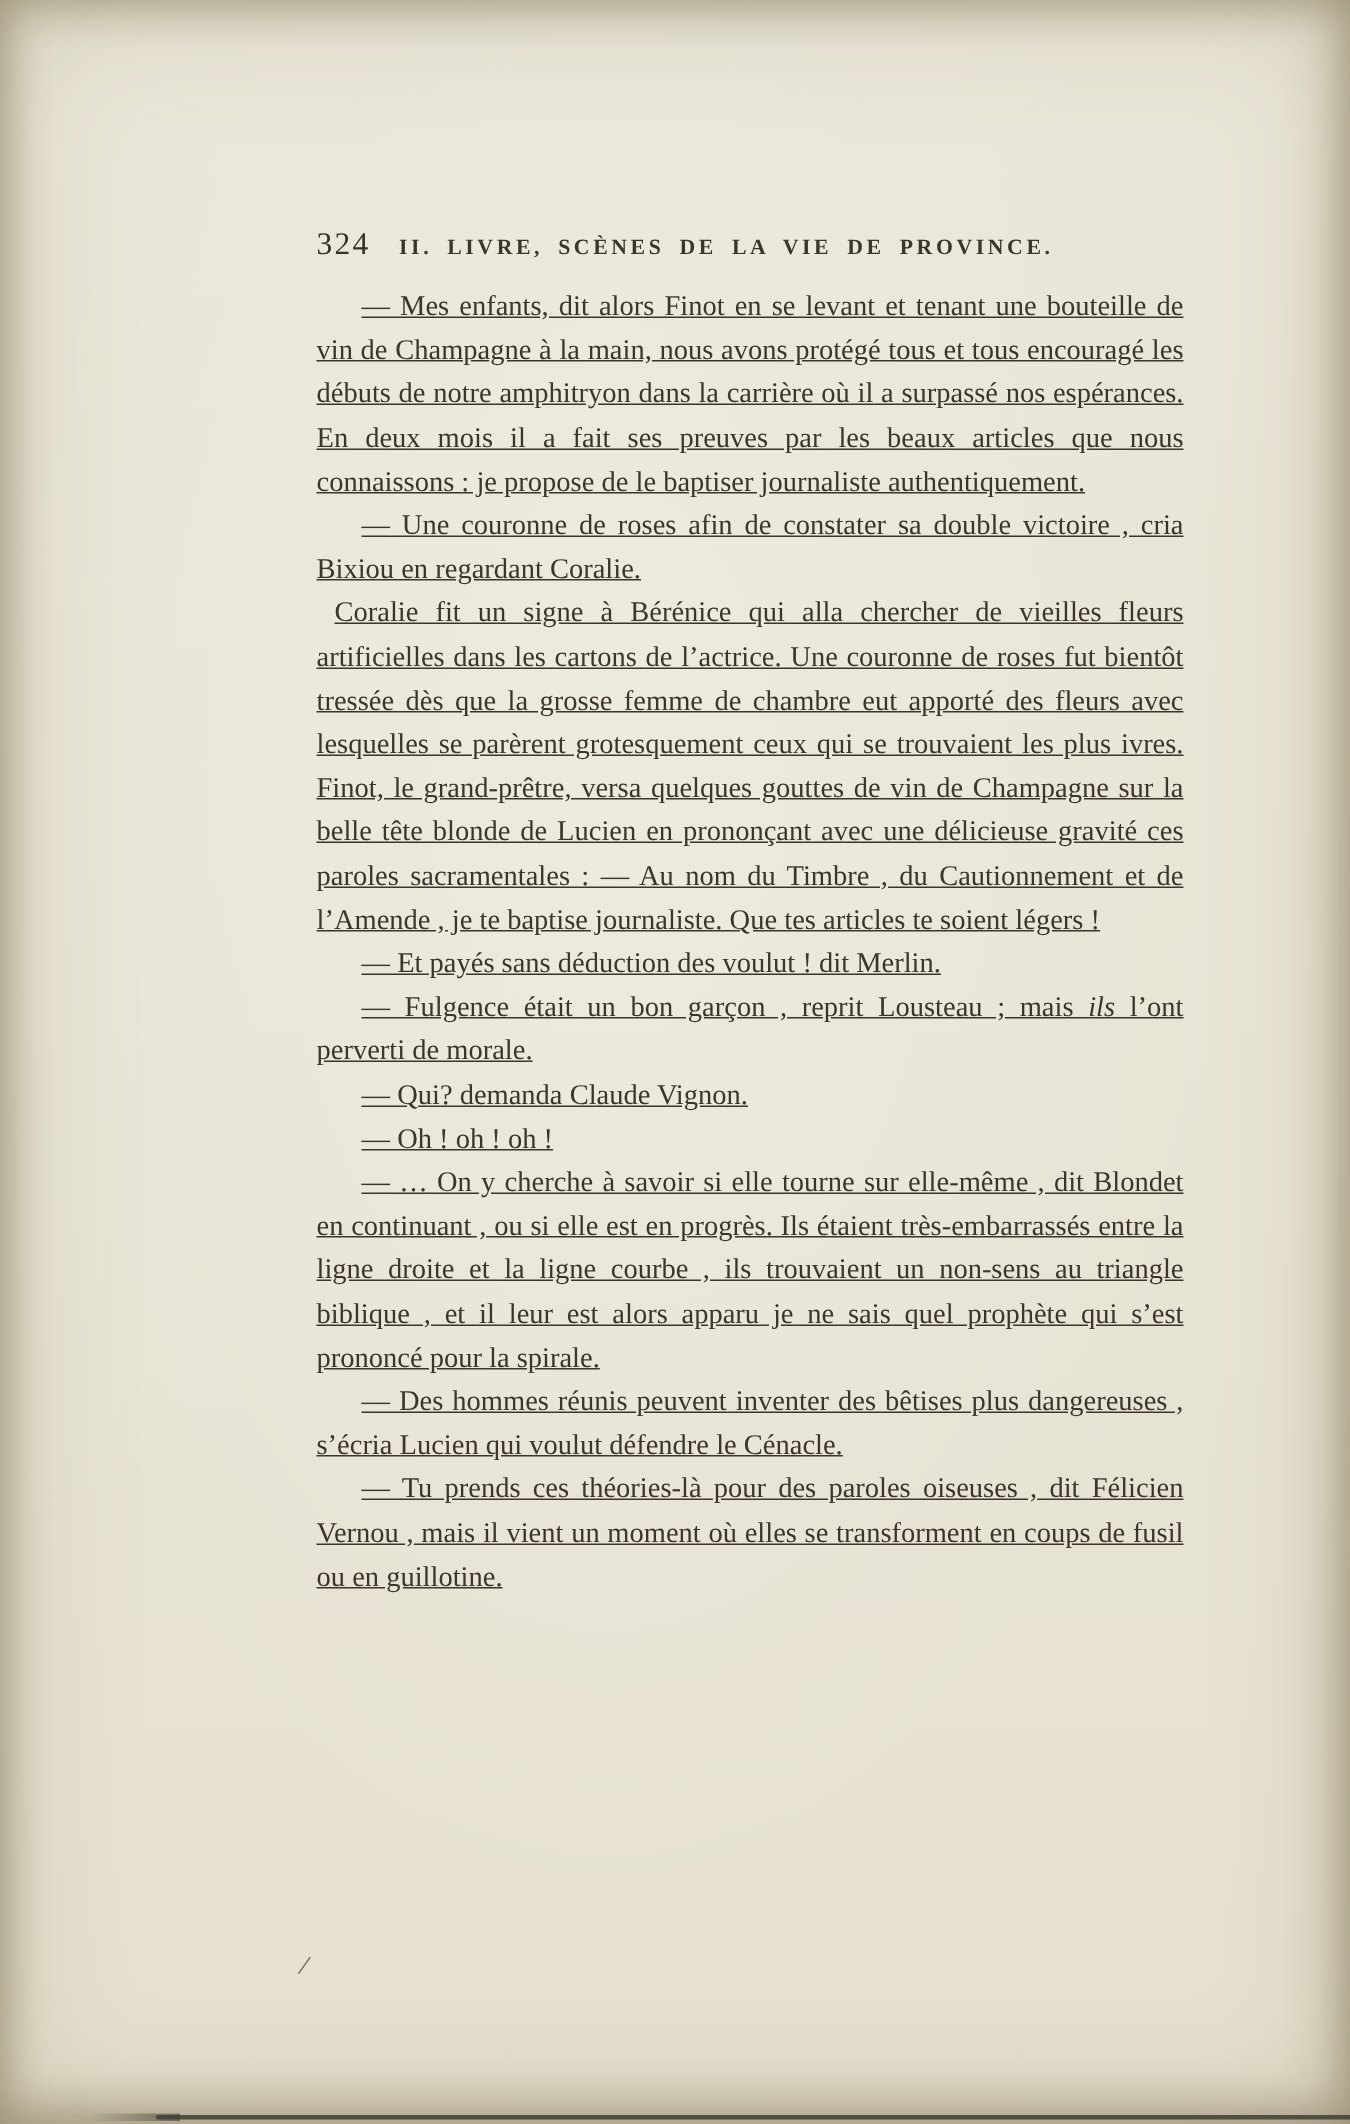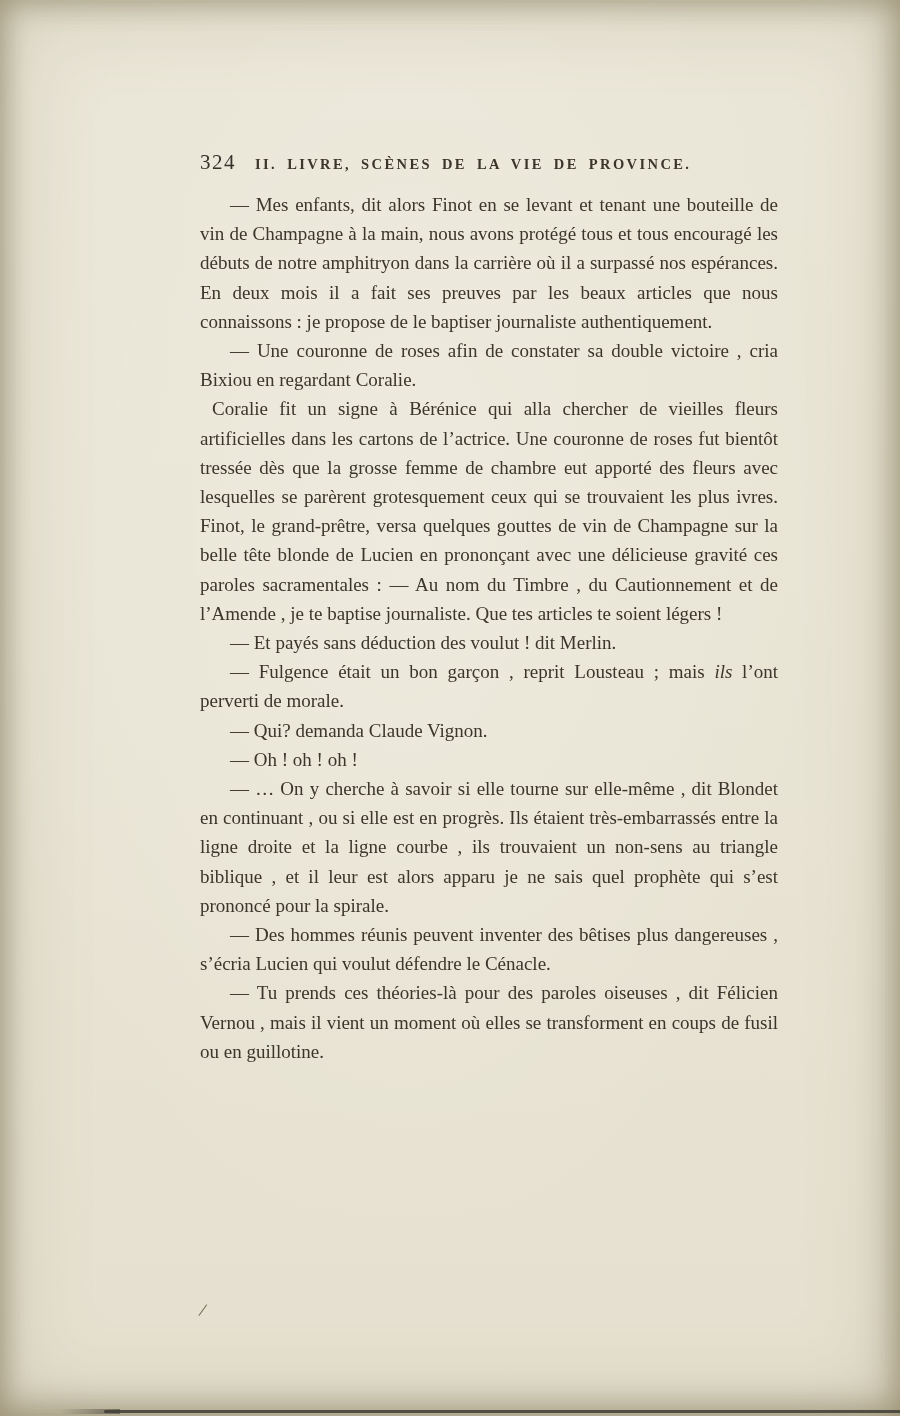--- a/index.html
+++ b/index.html
@@ -19,21 +19,21 @@
     box-shadow:
       inset 0 0 90px rgba(124,111,76,0.26),
       inset -12px 0 32px rgba(108,96,60,0.22),
       inset 9px 0 26px rgba(108,96,60,0.16),
       inset 0 9px 24px rgba(108,96,60,0.14),
       inset 0 -16px 28px rgba(108,96,60,0.22);
     overflow: hidden;
   }
   .text-block {
     position: absolute;
-    left: 200px;
+    left: 211px;
     top: 150px;
     width: 578px;
     color: #3b352b;
   }
   .page-header {
     display: flex;
     align-items: baseline;
     margin-bottom: 15px;
     white-space: nowrap;
   }
@@ -49,20 +49,21 @@
     word-spacing: 4px;
     margin-left: 19px;
     color: #3b352b;
   }
   .page-body p.para {
     font-size: 19px;
     line-height: 29.2px;
     text-align: justify;
     text-indent: 30px;
     hyphens: auto;
+    text-decoration: underline;
     -webkit-hyphens: auto;
   }
   .page-body p.para.narrative { text-indent: 12px; }
   .page-body p.para i { font-style: italic; }
   .bottom-edge {
     position: absolute;
     left: 104px;
     right: 0;
     bottom: 3px;
     height: 3px;

